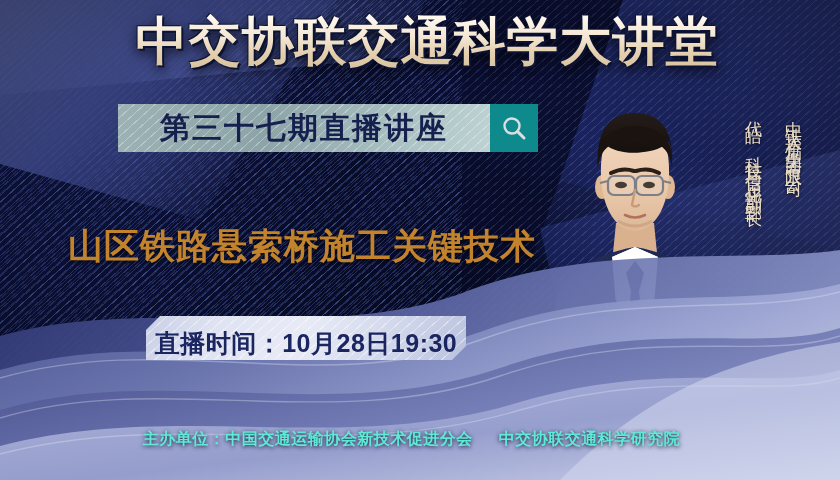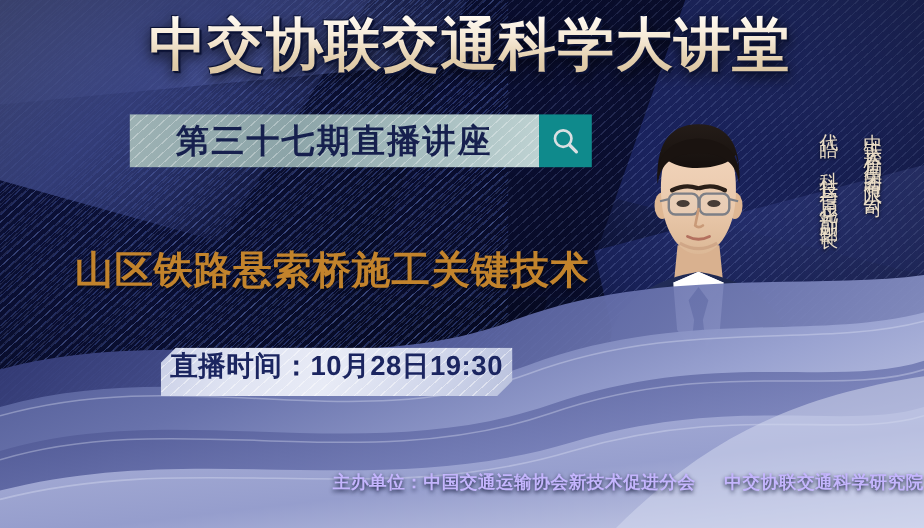--- a/index.html
+++ b/index.html
@@ -154,21 +154,21 @@
     text-shadow:0 2px 4px rgba(0,0,0,.65);
     margin-top:30px;
   }
 
   
   .time-ribbon{
     position:absolute;left:146px;top:316px;
     width:320px;height:44px;
     background:linear-gradient(115deg,#c9cfe6 0%,#dfe3f2 22%,#e8ebf6 48%,#cfd5ea 78%,#b9c1dd 100%);
     clip-path:polygon(14px 0,100% 0,100% calc(100% - 14px),calc(100% - 14px) 100%,0 100%,0 14px);
-    display:flex;align-items:flex-start;justify-content:center;
+    display:flex;align-items:flex-end;justify-content:center;
     box-shadow:0 3px 10px rgba(0,0,0,.45);
   }
   .time-ribbon::after{
     content:"";position:absolute;inset:0;
     background-image:repeating-linear-gradient(
       -42deg,
       rgba(255,255,255,.45) 0px,
       rgba(255,255,255,.45) 1px,
       rgba(255,255,255,0) 1px,
       rgba(255,255,255,0) 8px);
@@ -191,24 +191,24 @@
     letter-spacing:6px;
     color:#e9dcc6;
     text-shadow:0 1px 3px rgba(0,0,0,.7);
     line-height:1;
   }
   .v-org{right:38px;}
   .v-person{right:78px;}
 
   
   .footer{
-    position:absolute;left:0;right:0;bottom:30px;
-    text-align:right;
+    position:absolute;left:0;right:17px;bottom:30px;
+    text-align:center;
     font-size:16px;font-weight:bold;
-    color:#c4b5fd;
+    color:#5eead4;
     letter-spacing:.5px;
     text-shadow:0 1px 4px rgba(10,16,50,.9);
     white-space:nowrap;
   }
   .footer .gap{display:inline-block;width:26px;}
 </style>
 </head>
 <body>
 
 <div id="poster">

